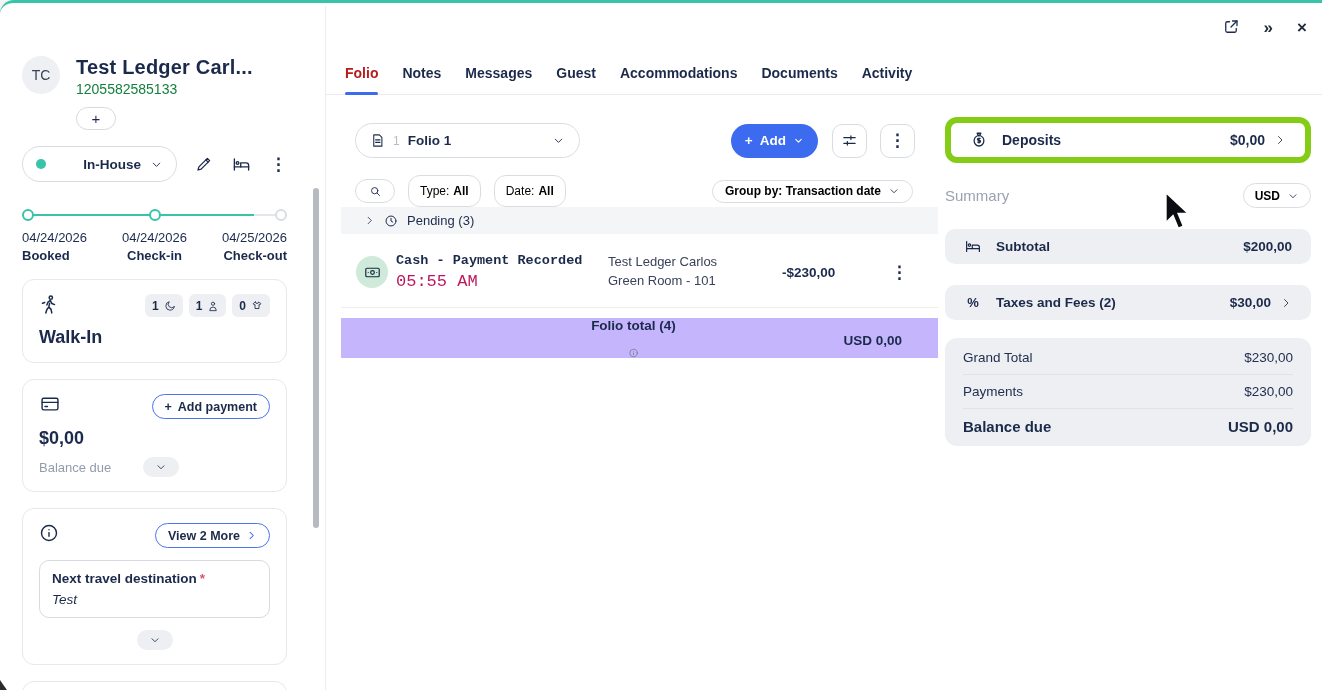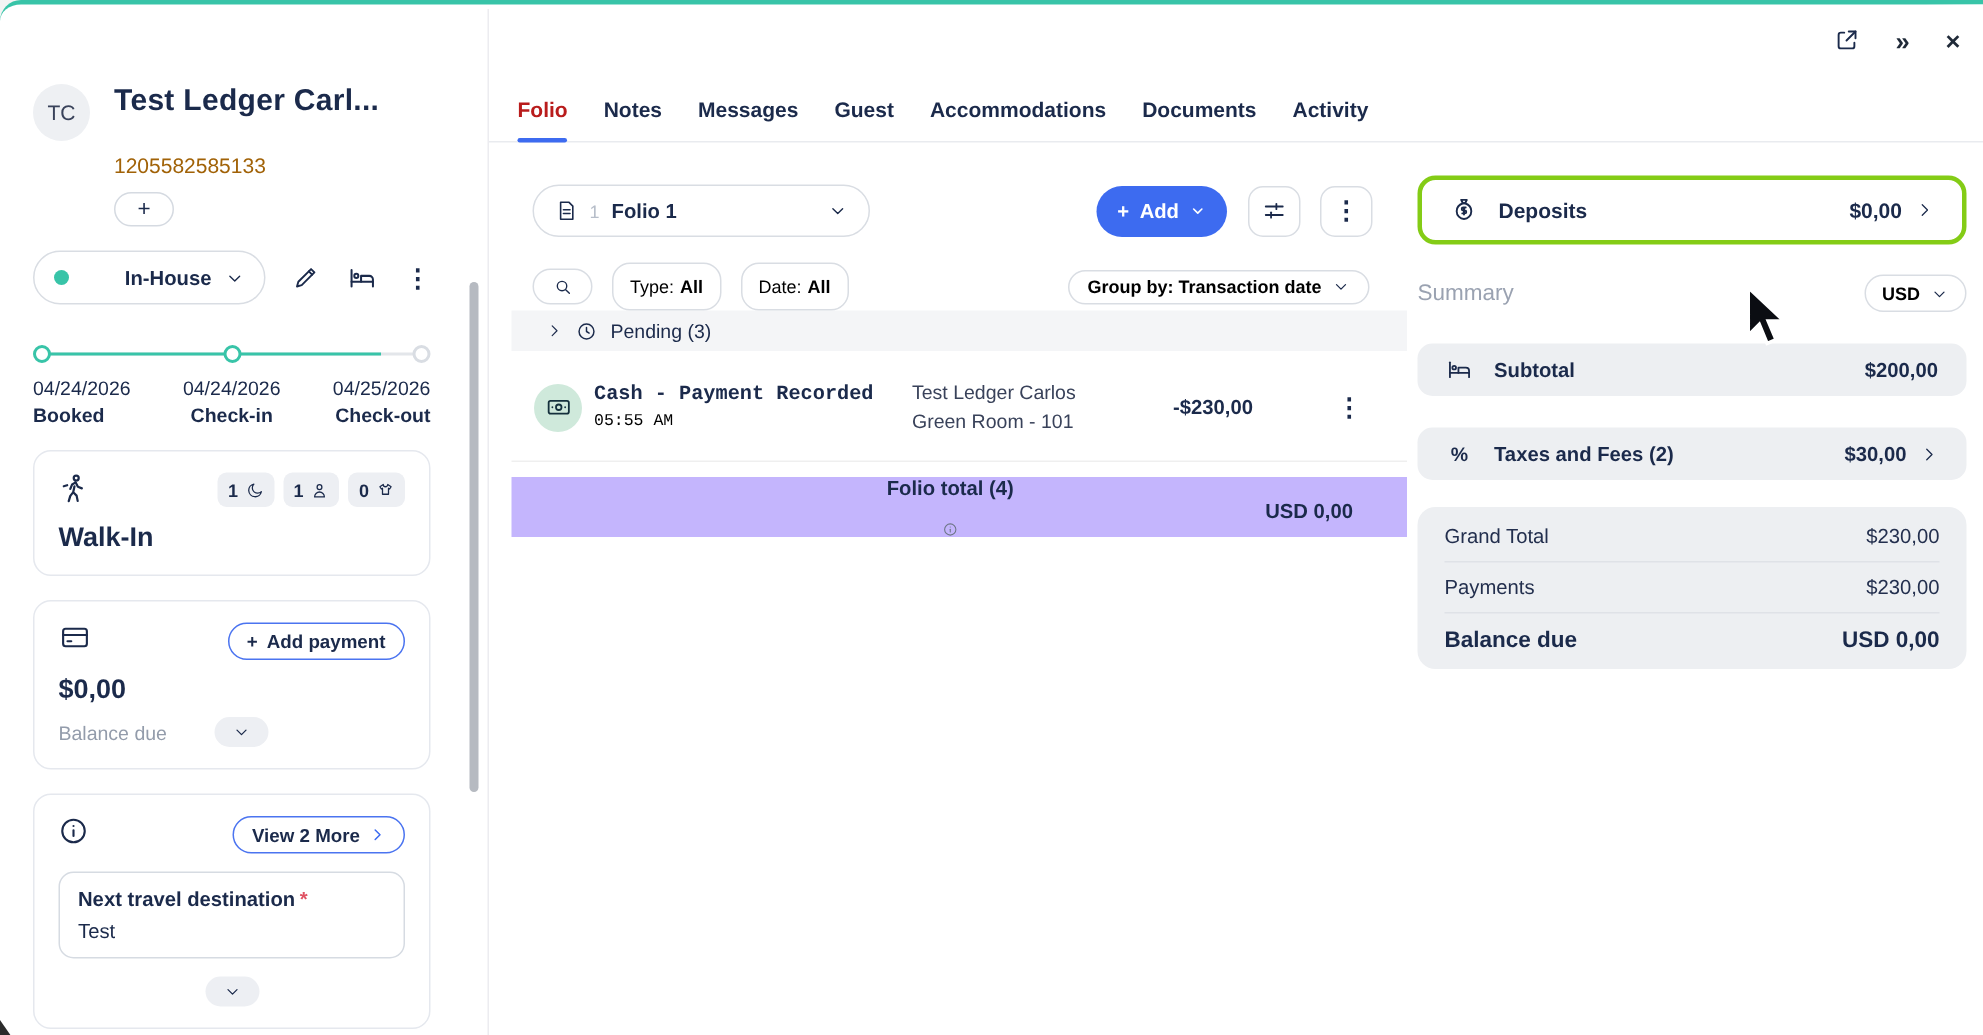--- a/index.html
+++ b/index.html
@@ -10,21 +10,21 @@
   }
   .canvas *{box-sizing:border-box;}
   svg{display:block;}
   .ico{stroke:#1b2a4b;fill:none;stroke-width:1.7;stroke-linecap:round;stroke-linejoin:round;}
 
   
   .sidebar{position:absolute;left:0;top:3px;width:326px;height:687px;padding:50px 38px 0 22px;border-right:1px solid #ececf0;overflow:hidden;}
   .guest-head{display:flex;align-items:flex-start;gap:16px;}
   .avatar{width:38px;height:38px;border-radius:50%;background:#eef0f3;color:#39425a;font-size:14px;display:flex;align-items:center;justify-content:center;flex:0 0 38px;}
   .guest-name{font-size:20px;font-weight:700;letter-spacing:.2px;white-space:nowrap;}
-  .guest-id{font-size:14px;color:#a16207;margin-top:23px;}
+  .guest-id{font-size:14px;color:#15803d;margin-top:2px;}
   .plus-btn{margin-top:10px;width:40px;height:23px;border:1px solid #d5dae1;border-radius:12px;background:#fff;font-size:15px;color:#1b2a4b;display:flex;align-items:center;justify-content:center;cursor:pointer;}
   .status-row{display:flex;align-items:center;gap:18px;margin-top:16px;}
   .status-pill{display:flex;align-items:center;gap:9px;width:162px;height:36px;border:1px solid #d9dde3;border-radius:18px;padding:0 13px;background:#fff;cursor:pointer;text-align:right;}
   .dot{width:10px;height:10px;border-radius:50%;background:#38c4a8;}
   .status-pill .lbl{font-size:13.5px;font-weight:600;flex:1;}
   .icon-btn{background:none;border:none;padding:0;cursor:pointer;color:#1b2a4b;}
   .kebab{font-size:17px;font-weight:700;color:#1b2a4b;line-height:1;}
   
   .timeline{position:relative;margin-top:27px;height:12px;}
   .tl-track{position:absolute;left:4px;right:4px;top:5px;height:2px;background:#e3e6ea;}
@@ -43,21 +43,21 @@
   .badge{display:flex;align-items:center;gap:5px;height:23px;background:#edeff3;border-radius:6px;padding:0 7px;font-size:12px;font-weight:700;color:#1b2a4b;}
   .walkin-title{font-size:18px;font-weight:700;margin-top:10px;}
   .pill-outline{display:flex;align-items:center;gap:6px;height:25px;border:1px solid #4b74f0;border-radius:14px;padding:0 12px;background:#fff;font-size:12.5px;font-weight:600;color:#1b2a4b;cursor:pointer;white-space:nowrap;}
   .amount-lg{font-size:18px;font-weight:700;margin-top:9px;}
   .balance-row{display:flex;align-items:center;margin-top:8px;}
   .muted{color:#939cab;font-size:13px;}
   .chev-pill{width:36px;height:20px;border-radius:10px;background:#edeff3;border:none;display:flex;align-items:center;justify-content:center;cursor:pointer;margin-left:32px;}
   .field-box{margin-top:12px;border:1px solid #d6dbe2;border-radius:10px;padding:10px 12px;}
   .field-label{font-size:13.5px;font-weight:700;}
   .req{color:#e05263;margin-left:3px;}
-  .field-value{font-size:13.5px;margin-top:6px;font-weight:400;}
+  .field-value{font-size:13.5px;margin-top:6px;font-weight:400;font-style:italic;}
   .center-chev{margin:12px auto 0;}
   .scroll-thumb{position:absolute;left:313px;top:185px;width:6px;height:340px;border-radius:3px;background:#b6bac1;cursor:grab;}
 
   
   .win-controls{position:absolute;top:15px;right:15px;display:flex;align-items:center;gap:24px;}
   .win-controls .glyph{font-size:17px;font-weight:700;color:#1f2937;line-height:1;cursor:pointer;}
 
   
   .tabs-bar{position:absolute;left:326px;top:3px;width:996px;padding:59px 0 0 19px;display:flex;gap:24px;border-bottom:1px solid #e9ebef;}
   .tab{position:relative;font-size:14px;font-weight:600;padding-bottom:13px;cursor:pointer;color:#1b2a4b;}
@@ -77,31 +77,31 @@
   .search-pill{width:40px;height:24px;border:1px solid #d9dde3;border-radius:12px;background:#fff;display:flex;align-items:center;justify-content:center;cursor:pointer;}
   .filter-pill{display:flex;align-items:center;gap:4px;height:32px;border:1px solid #d9dde3;border-radius:12px;background:#fff;padding:0 11px;font-size:12px;margin-left:13px;cursor:pointer;}
   .filter-pill b{font-weight:700;}
   .groupby-pill{margin-left:auto;display:flex;align-items:center;gap:7px;height:23px;border:1px solid #d9dde3;border-radius:12px;background:#fff;padding:0 12px;font-size:12px;font-weight:600;cursor:pointer;}
   .group-row{display:flex;align-items:center;gap:9px;height:27px;background:#f4f5f7;padding:0 14px 0 23px;font-size:13px;margin-bottom:3px;cursor:pointer;}
   .group-row:first-of-type{margin-top:13px;}
   .txn-row{display:flex;align-items:center;background:#fff;padding:16px 30px 16px 15px;border-bottom:1px solid #efefef;}
   .txn-icon{width:32px;height:32px;border-radius:50%;background:#cfe9db;display:flex;align-items:center;justify-content:center;flex:0 0 32px;}
   .txn-main{margin-left:8px;width:212px;font-family:Liberation Mono, monospace;}
   .txn-title{font-size:13.5px;font-weight:700;}
-  .txn-time{font-size:11px;color:#000000;margin-top:4px;}
+  .txn-time{font-size:17px;color:#be185d;margin-top:4px;}
   .txn-guest{width:168px;font-size:13px;color:#39425a;line-height:1.45;}
   .txn-amount{font-size:13.5px;font-weight:700;margin-left:6px;width:92px;text-align:left;}
   .txn-kebab{margin-left:auto;}
   .folio-total-row{display:flex;align-items:center;height:40px;background:#c4b5fd;margin-top:10px;padding:0 27px 0 15px;flex-direction:column;}
   .folio-total-row .lbl{font-size:13.5px;font-weight:700;}
   .folio-total-row .amt{margin-left:auto;font-size:13.5px;font-weight:700;margin-right:9px;}
 
   
   .summary-panel{position:absolute;left:945px;top:114px;width:366px;}
-  .dep-card{display:flex;align-items:center;height:46px;border:3px solid #84cc16;border-radius:12px;background:#fff;padding:0 19px;cursor:pointer;}
+  .dep-card{display:flex;align-items:center;height:46px;border:6px solid #84cc16;border-radius:12px;background:#fff;padding:0 19px;cursor:pointer;}
   .dep-card .lbl{font-size:14px;font-weight:700;margin-left:14px;}
   .dep-card .amt{margin-left:auto;font-size:14px;font-weight:700;margin-right:9px;}
   .summary-row{display:flex;align-items:center;justify-content:space-between;margin-top:20px;}
   .summary-title{font-size:15px;color:#9aa2b1;}
   .usd-pill{display:flex;align-items:center;gap:7px;height:25px;border:1px solid #d9dde3;border-radius:13px;background:#fff;padding:0 11px;font-size:12px;font-weight:600;cursor:pointer;}
   .sum-card{display:flex;align-items:center;height:35px;background:#edeff2;border-radius:10px;padding:0 19px;margin-top:21px;}
   .sum-card.clickable{cursor:pointer;}
   .sum-card .lbl{font-size:13.5px;font-weight:700;margin-left:14px;}
   .sum-card .amt{margin-left:auto;font-size:13.5px;font-weight:700;}
   .sum-card .amt.pad{margin-right:9px;}

